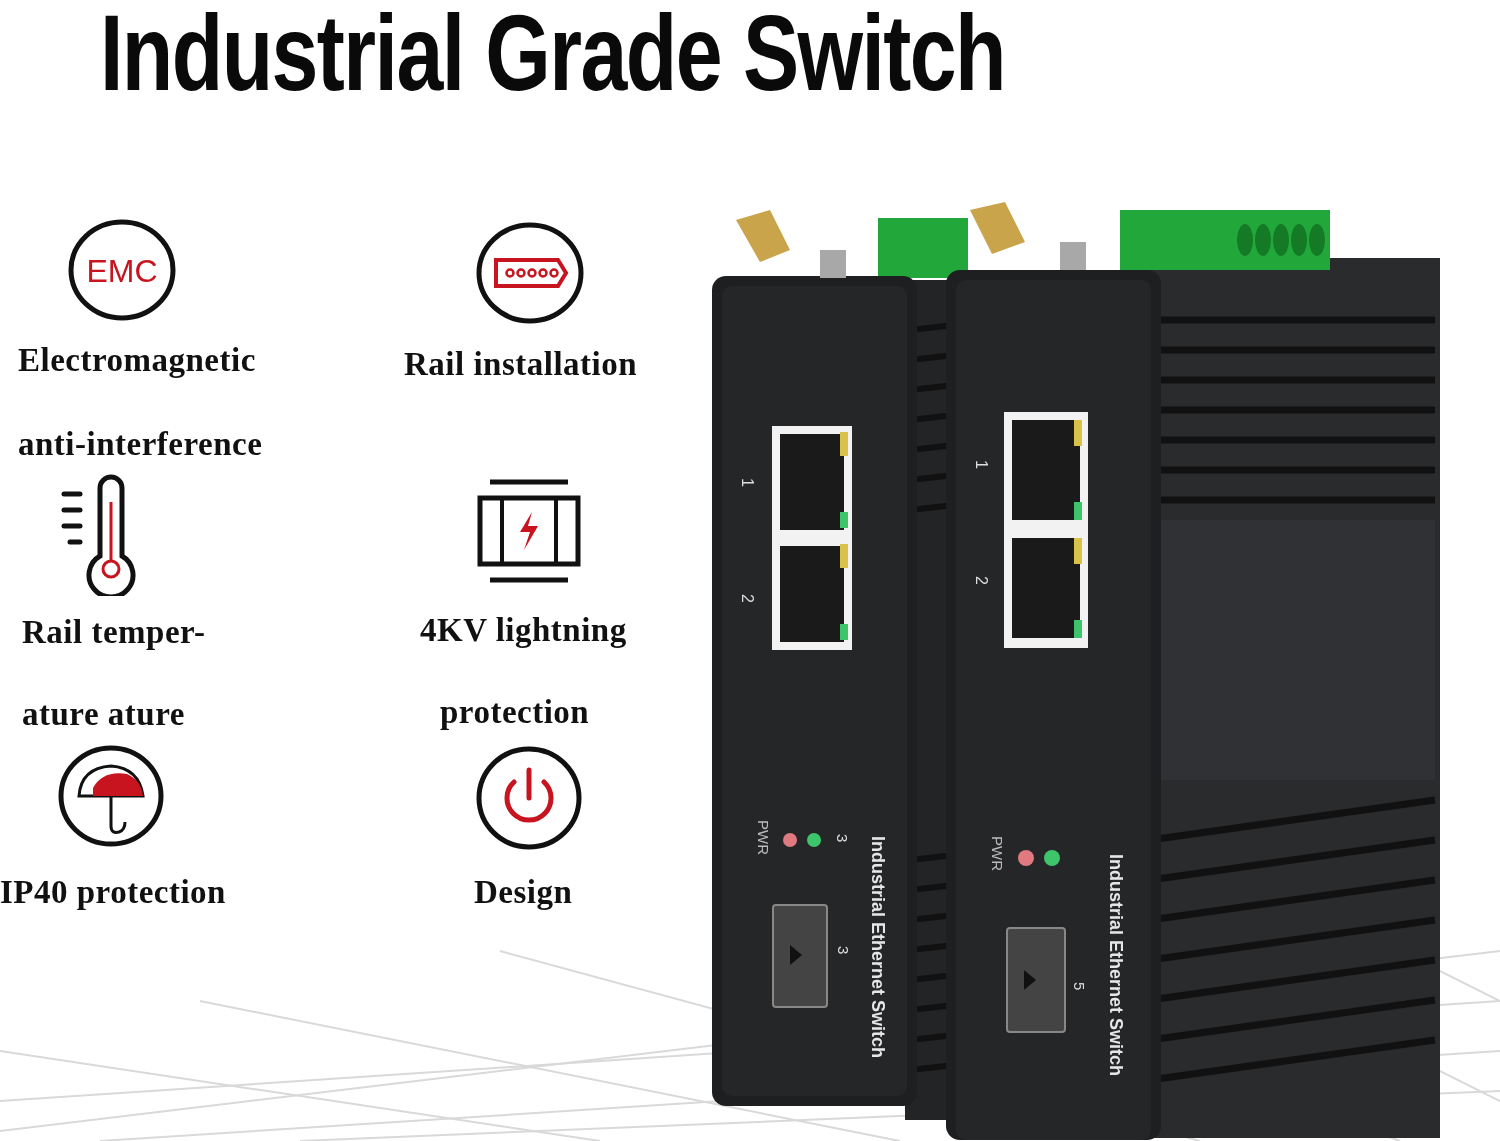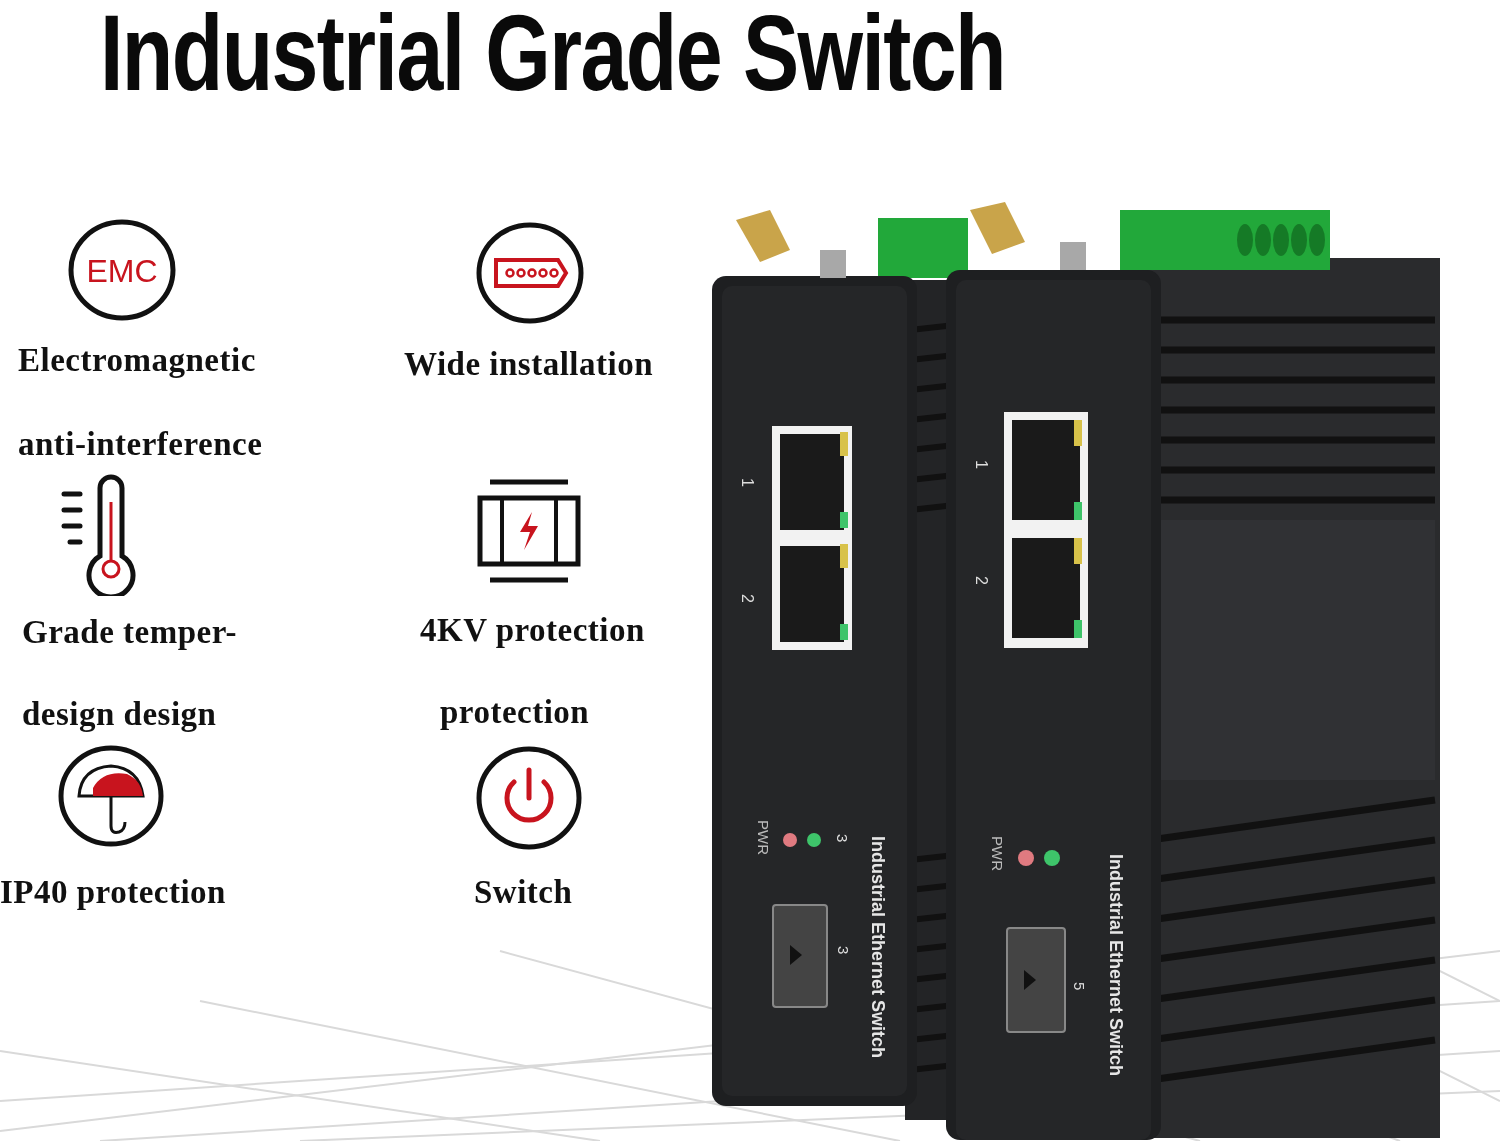--- a/index.html
+++ b/index.html
@@ -41,61 +41,61 @@
   <ellipse cx="56" cy="53" rx="51" ry="48" fill="#fff" stroke="#111" stroke-width="5"></ellipse>
   <path d="M22 40 L84 40 L92 53 L84 66 L22 66 Z" fill="none" stroke="#c8141e" stroke-width="4"></path>
   <g fill="none" stroke="#c8141e" stroke-width="2.5">
       <circle cx="36" cy="53" r="3.5"></circle>
       <circle cx="47" cy="53" r="3.5"></circle>
       <circle cx="58" cy="53" r="3.5"></circle>
       <circle cx="69" cy="53" r="3.5"></circle>
       <circle cx="80" cy="53" r="3.5"></circle>
     </g>
 </svg>
-<div class="feat-label" style="left:404px;top:346px">Wide installation</div>
+<div class="feat-label" style="left:404px;top:346px">Rail installation</div>
 
 <svg class="icon" style="left:58px;top:472px" width="90" height="124" viewBox="0 0 90 124">
   <g stroke="#111" stroke-width="5" stroke-linecap="round">
       <line x1="6" y1="22" x2="22" y2="22"></line>
       <line x1="6" y1="38" x2="22" y2="38"></line>
       <line x1="6" y1="54" x2="22" y2="54"></line>
       <line x1="12" y1="70" x2="22" y2="70"></line>
     </g>
   <path d="M42 10 a11 11 0 0 1 22 0 L64 78 a22 22 0 1 1 -22 0 Z" fill="#fff" stroke="#111" stroke-width="5" transform="translate(0,6)"></path>
   <line x1="53" y1="30" x2="53" y2="90" stroke="#c8141e" stroke-width="3"></line>
   <circle cx="53" cy="97" r="8" fill="none" stroke="#c8141e" stroke-width="3"></circle>
 </svg>
-<div class="feat-label" style="left:22px;top:614px">Grade temper-</div>
-<div class="feat-label" style="left:22px;top:696px">design design</div>
+<div class="feat-label" style="left:22px;top:614px">Rail temper-</div>
+<div class="feat-label" style="left:22px;top:696px">ature ature</div>
 
 <svg class="icon" style="left:474px;top:476px" width="110" height="110" viewBox="0 0 110 110">
   <line x1="16" y1="6" x2="94" y2="6" stroke="#111" stroke-width="5"></line>
   <line x1="16" y1="104" x2="94" y2="104" stroke="#111" stroke-width="5"></line>
   <rect x="6" y="22" width="98" height="66" fill="#fff" stroke="#111" stroke-width="5"></rect>
   <line x1="28" y1="22" x2="28" y2="88" stroke="#111" stroke-width="4"></line>
   <line x1="82" y1="22" x2="82" y2="88" stroke="#111" stroke-width="4"></line>
   <path d="M58 36 L46 56 L56 56 L50 74 L64 50 L54 50 Z" fill="#c8141e"></path>
 </svg>
-<div class="feat-label" style="left:420px;top:612px">4KV protection</div>
+<div class="feat-label" style="left:420px;top:612px">4KV lightning</div>
 <div class="feat-label" style="left:440px;top:694px">protection</div>
 
 <svg class="icon" style="left:57px;top:744px" width="110" height="106" viewBox="0 0 110 106">
   <ellipse cx="54" cy="52" rx="50" ry="48" fill="#fff" stroke="#111" stroke-width="5"></ellipse>
   <path d="M22 52 Q24 24 54 22 Q82 24 86 52 Z" fill="#fff" stroke="#111" stroke-width="3"></path>
   <path d="M36 44 Q46 26 70 30 Q84 36 86 52 L36 52 Z" fill="#c8141e"></path>
   <path d="M54 52 L54 82 Q54 90 62 88 Q68 86 68 78" fill="none" stroke="#111" stroke-width="3"></path>
 </svg>
 <div class="feat-label" style="left:0;top:874px">IP40 protection</div>
 
 <svg class="icon" style="left:474px;top:744px" width="110" height="108" viewBox="0 0 110 108">
   <ellipse cx="55" cy="54" rx="50" ry="49" fill="#fff" stroke="#111" stroke-width="5"></ellipse>
   <path d="M40 38 A22 22 0 1 0 70 38" fill="none" stroke="#c8141e" stroke-width="5" stroke-linecap="round"></path>
   <line x1="55" y1="26" x2="55" y2="54" stroke="#c8141e" stroke-width="5" stroke-linecap="round"></line>
 </svg>
-<div class="feat-label" style="left:474px;top:874px">Switch</div>
+<div class="feat-label" style="left:474px;top:874px">Design</div>
 
 <svg class="device" style="left:700px;top:200px" width="760" height="941" viewBox="0 0 760 941">
 
   <rect x="440" y="58" width="300" height="880" fill="#2a2b2d"></rect>
   <g stroke="#111" stroke-width="7">
     <line x1="450" y1="120" x2="735" y2="120"></line>
       <line x1="450" y1="150" x2="735" y2="150"></line>
       <line x1="450" y1="180" x2="735" y2="180"></line>
       <line x1="450" y1="210" x2="735" y2="210"></line>
       <line x1="450" y1="240" x2="735" y2="240"></line>

